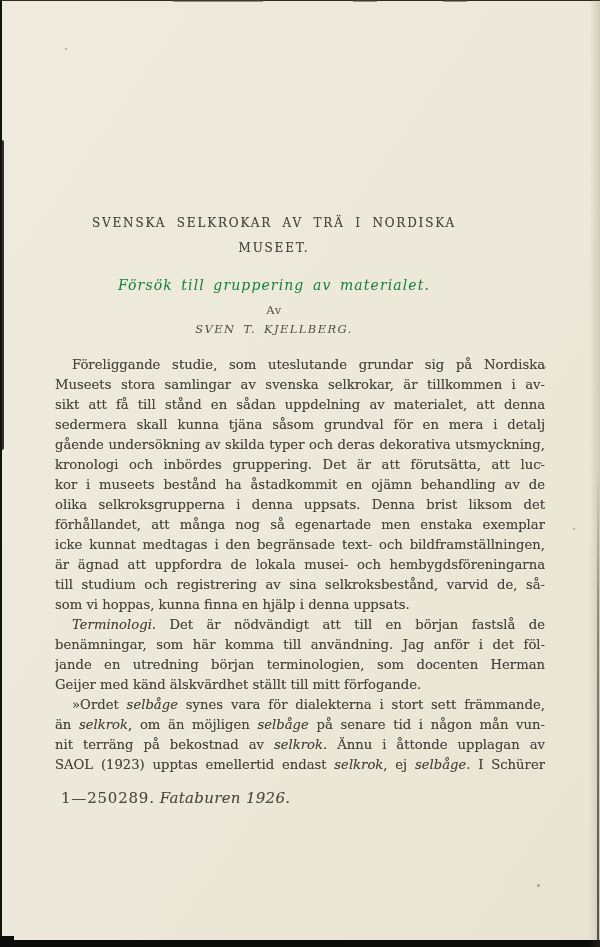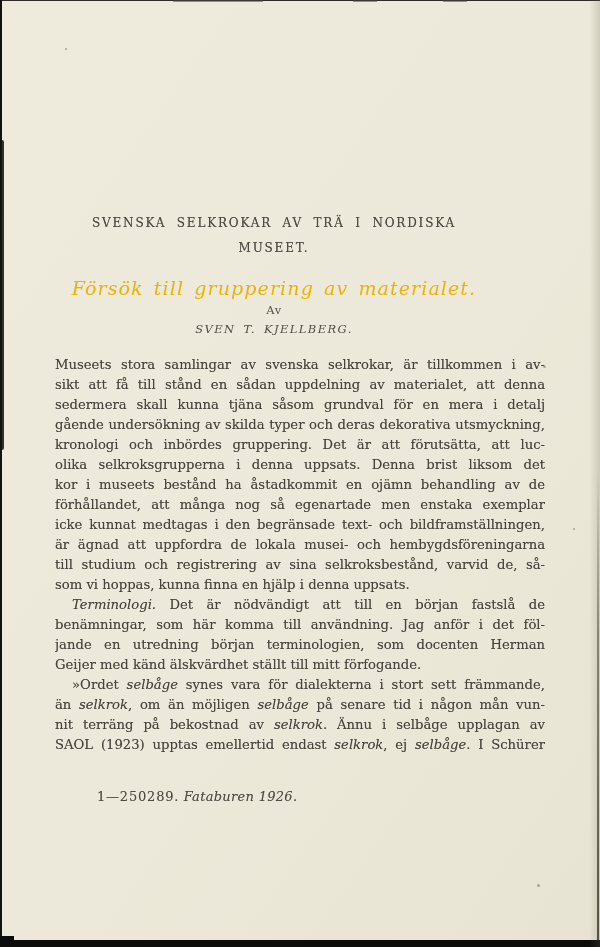--- a/index.html
+++ b/index.html
@@ -24,37 +24,37 @@
   .edge-right-line{position:absolute;right:1px;top:470px;bottom:7px;width:2px;
     background:linear-gradient(to bottom,rgba(70,68,56,0),rgba(62,60,48,0.5) 35%,rgba(42,41,33,0.75));}
   .speck{position:absolute;width:2px;height:2px;border-radius:50%;background:rgba(118,106,78,0.55);}
 
   
   .heading{position:absolute;left:0;width:548px;text-align:center;color:#4d4a42;}
   .title-line{font-size:12px;letter-spacing:1.8px;word-spacing:5px;
     text-shadow:0 0 0.6px rgba(77,74,66,0.6);}
   #title1{top:216px;}
   #title2{top:241px;}
-  .subtitle{top:277px;font-style:italic;font-size:19px;letter-spacing:1.1px;word-spacing:3px;color:#eab308;}
+  .subtitle{top:277px;font-style:italic;font-size:14px;letter-spacing:1.1px;word-spacing:3px;color:#15803d;}
   .byline{top:303px;font-size:11.5px;letter-spacing:0.5px;color:#55524a;}
   .author{top:322px;font-style:italic;font-size:11.5px;letter-spacing:1.4px;word-spacing:3px;color:#504d45;}
 
   
   .body-text{
     position:absolute;left:55px;top:355px;width:490px;
     font-size:13.2px;line-height:20px;color:#45433b;
     text-shadow:0 0 0.5px rgba(69,67,59,0.45);
   }
   .bline{height:20px;overflow:hidden;}
   .bline.just{text-align:justify;text-align-last:justify;}
   .bline.indent{padding-left:17px;}
   .bline em, .footer em{font-style:italic;}
 
-  .footer{position:absolute;left:61px;top:789px;font-size:13px;letter-spacing:0.3px;color:#4c4a42;
-    text-shadow:0 0 0.5px rgba(76,74,66,0.4);margin-left:36px;}
+  .footer{position:absolute;left:61px;top:789px;font-size:15px;letter-spacing:0.3px;color:#4c4a42;
+    text-shadow:0 0 0.5px rgba(76,74,66,0.4);}
   .footer .fnum{letter-spacing:0.8px;}
 </style>
 </head>
 <body>
 
 <div class="paper"></div>
 
 <div class="edge-top"></div>
 <div class="edge-top-seg" style="left:173px;width:90px;"></div>
 <div class="edge-top-seg" style="left:353px;width:24px;"></div>
@@ -71,35 +71,36 @@
 <div class="speck" style="left:573px;top:528px;"></div>
 <div class="speck" style="left:537px;top:884px;width:3px;height:3px;"></div>
 
 <div class="heading title-line" id="title1">SVENSKA SELKROKAR AV TRÄ I NORDISKA</div>
 <div class="heading title-line" id="title2">MUSEET.</div>
 <div class="heading subtitle">Försök till gruppering av materialet.</div>
 <div class="heading byline">Av</div>
 <div class="heading author">SVEN T. KJELLBERG.</div>
 
 <div class="body-text">
+    <div class="bline indent just"><span>Föreliggande studie, som uteslutande grundar sig på Nordiska</span></div>
     <div class="bline just"><span>Museets stora samlingar av svenska selkrokar, är tillkommen i av-</span></div>
     <div class="bline just"><span>sikt att få till stånd en sådan uppdelning av materialet, att denna</span></div>
     <div class="bline just"><span>sedermera skall kunna tjäna såsom grundval för en mera i detalj</span></div>
     <div class="bline just"><span>gående undersökning av skilda typer och deras dekorativa utsmyckning,</span></div>
     <div class="bline just"><span>kronologi och inbördes gruppering. Det är att förutsätta, att luc-</span></div>
+    <div class="bline just"><span>kor i museets bestånd ha åstadkommit en ojämn behandling av de</span></div>
     <div class="bline just"><span>olika selkroksgrupperna i denna uppsats. Denna brist liksom det</span></div>
-    <div class="bline just"><span>kor i museets bestånd ha åstadkommit en ojämn behandling av de</span></div>
     <div class="bline just"><span>förhållandet, att många nog så egenartade men enstaka exemplar</span></div>
     <div class="bline just"><span>icke kunnat medtagas i den begränsade text- och bildframställningen,</span></div>
     <div class="bline just"><span>är ägnad att uppfordra de lokala musei- och hembygdsföreningarna</span></div>
     <div class="bline just"><span>till studium och registrering av sina selkroksbestånd, varvid de, så-</span></div>
     <div class="bline"><span>som vi hoppas, kunna finna en hjälp i denna uppsats.</span></div>
     <div class="bline indent just"><em>Terminologi.</em><span> Det är nödvändigt att till en början fastslå de</span></div>
     <div class="bline just"><span>benämningar, som här komma till användning. Jag anför i det föl-</span></div>
     <div class="bline just"><span>jande en utredning början terminologien, som docenten Herman</span></div>
     <div class="bline"><span>Geijer med känd älskvärdhet ställt till mitt förfogande.</span></div>
     <div class="bline indent just"><span>»Ordet </span><em>selbåge</em><span> synes vara för dialekterna i stort sett främmande,</span></div>
     <div class="bline just"><span>än </span><em>selkrok</em><span>, om än möjligen </span><em>selbåge</em><span> på senare tid i någon mån vun-</span></div>
-    <div class="bline just"><span>nit terräng på bekostnad av </span><em>selkrok</em><span>. Ännu i selbåge upplagan av</span></div>
+    <div class="bline just"><span>nit terräng på bekostnad av </span><em>selkrok</em><span>. Ännu i åttonde upplagan av</span></div>
     <div class="bline just"><span>SAOL (1923) upptas emellertid endast </span><em>selkrok</em><span>, ej </span><em>selbåge</em><span>. I Schürer</span></div>
   </div>
 
 <div class="footer"><span class="fnum">1—250289.</span><span>  </span><em>Fataburen 1926.</em></div>
 
 </body></html>

